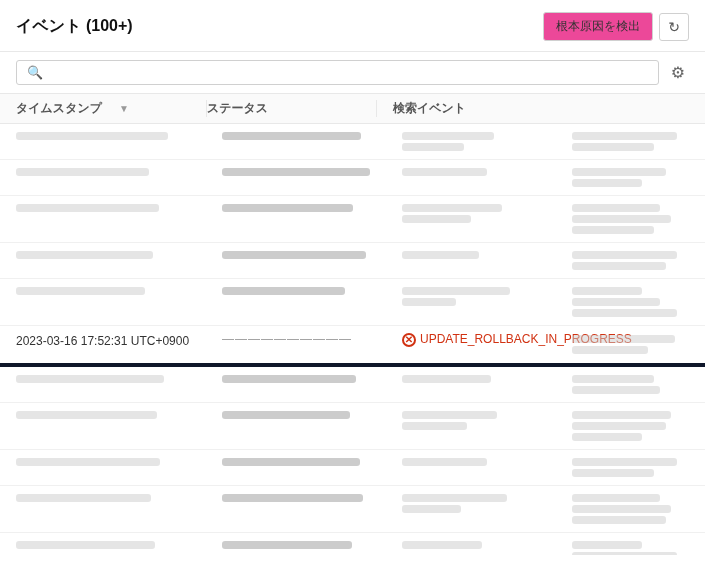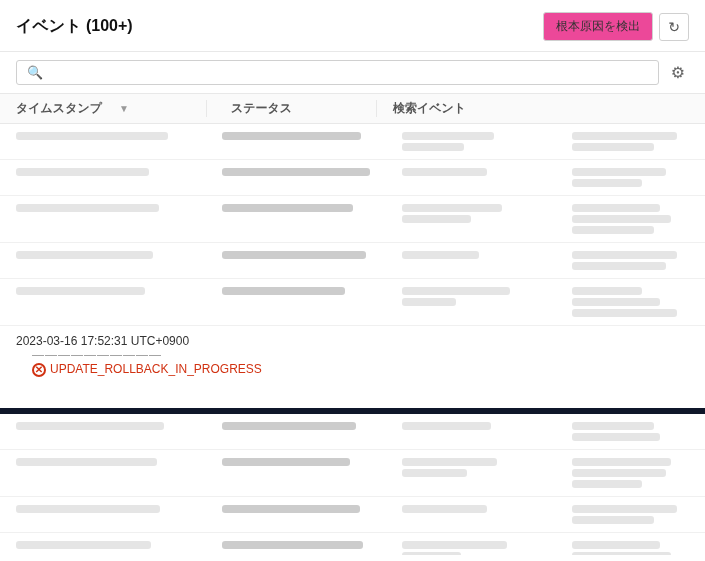--- a/index.html
+++ b/index.html
@@ -100,43 +100,42 @@
       align-items: center;
       gap: 17px;
     }
     .col-logical-id {
       width: 180px;
       padding-left: 16px;
       border-left: 1px solid #e8e8e8;
     }
     .col-status {
       width: 170px;
-      padding-left: 24px;
+      padding-left: 0;
       border-left: 1px solid #e8e8e8;
     }
     .col-reason {
       flex: 1;
       padding-left: 16px;
       border-left: 1px solid #e8e8e8;
     }
     .sort-icon {
       color: #999;
       font-size: 10px;
     }
     .table-body {
       overflow-y: auto;
       height: calc(561px - 130px);
     }
     .table-row {
       display: flex;
       align-items: flex-start;
       padding: 6px 16px;
-      border-bottom: 6px solid #0f172a;
+      border-bottom: 4px solid #0f172a;
       font-size: 12px;
-      flex-direction: column;
     }
     .cell-timestamp {
       width: 190px;
       color: #333;
       padding-top: 2px;
     }
     .cell-logical-id {
       width: 180px;
       padding-left: 16px;
       color: #333;

